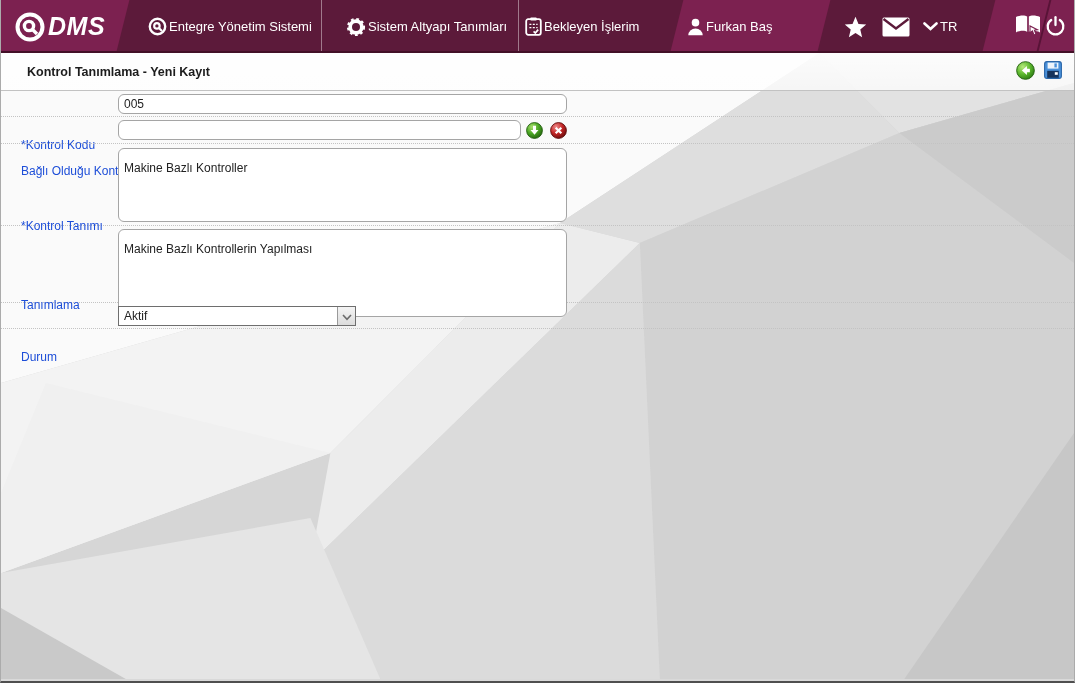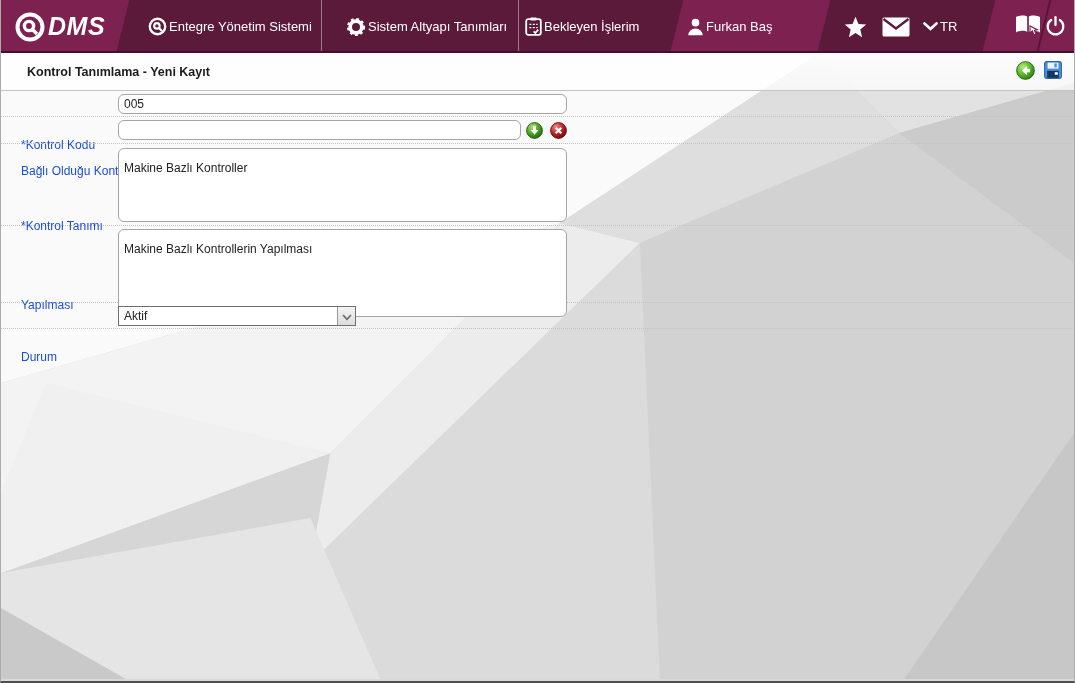--- a/index.html
+++ b/index.html
@@ -275,21 +275,21 @@
           </span>
         </button>
       </div>
 
       <div class="row r3">
         <span class="row-label">*Kontrol Tanımı</span>
         <textarea class="txt-area field" style="top: 4px; height: 74px;">Makine Bazlı Kontroller</textarea>
       </div>
 
       <div class="row r4">
-        <span class="row-label">Yapılması</span>
+        <span class="row-label">Tanımlama</span>
         <textarea class="txt-area field" style="top: 3px; height: 88px;">Makine Bazlı Kontrollerin Yapılması</textarea>
       </div>
 
       <div class="row r5">
         <span class="row-label">Durum</span>
         <div class="selectbox">
           <span class="sel-text">Aktif</span>
           <span class="sel-btn">
             <span>
               <svg width="10" height="7" viewBox="0 0 10 7">

